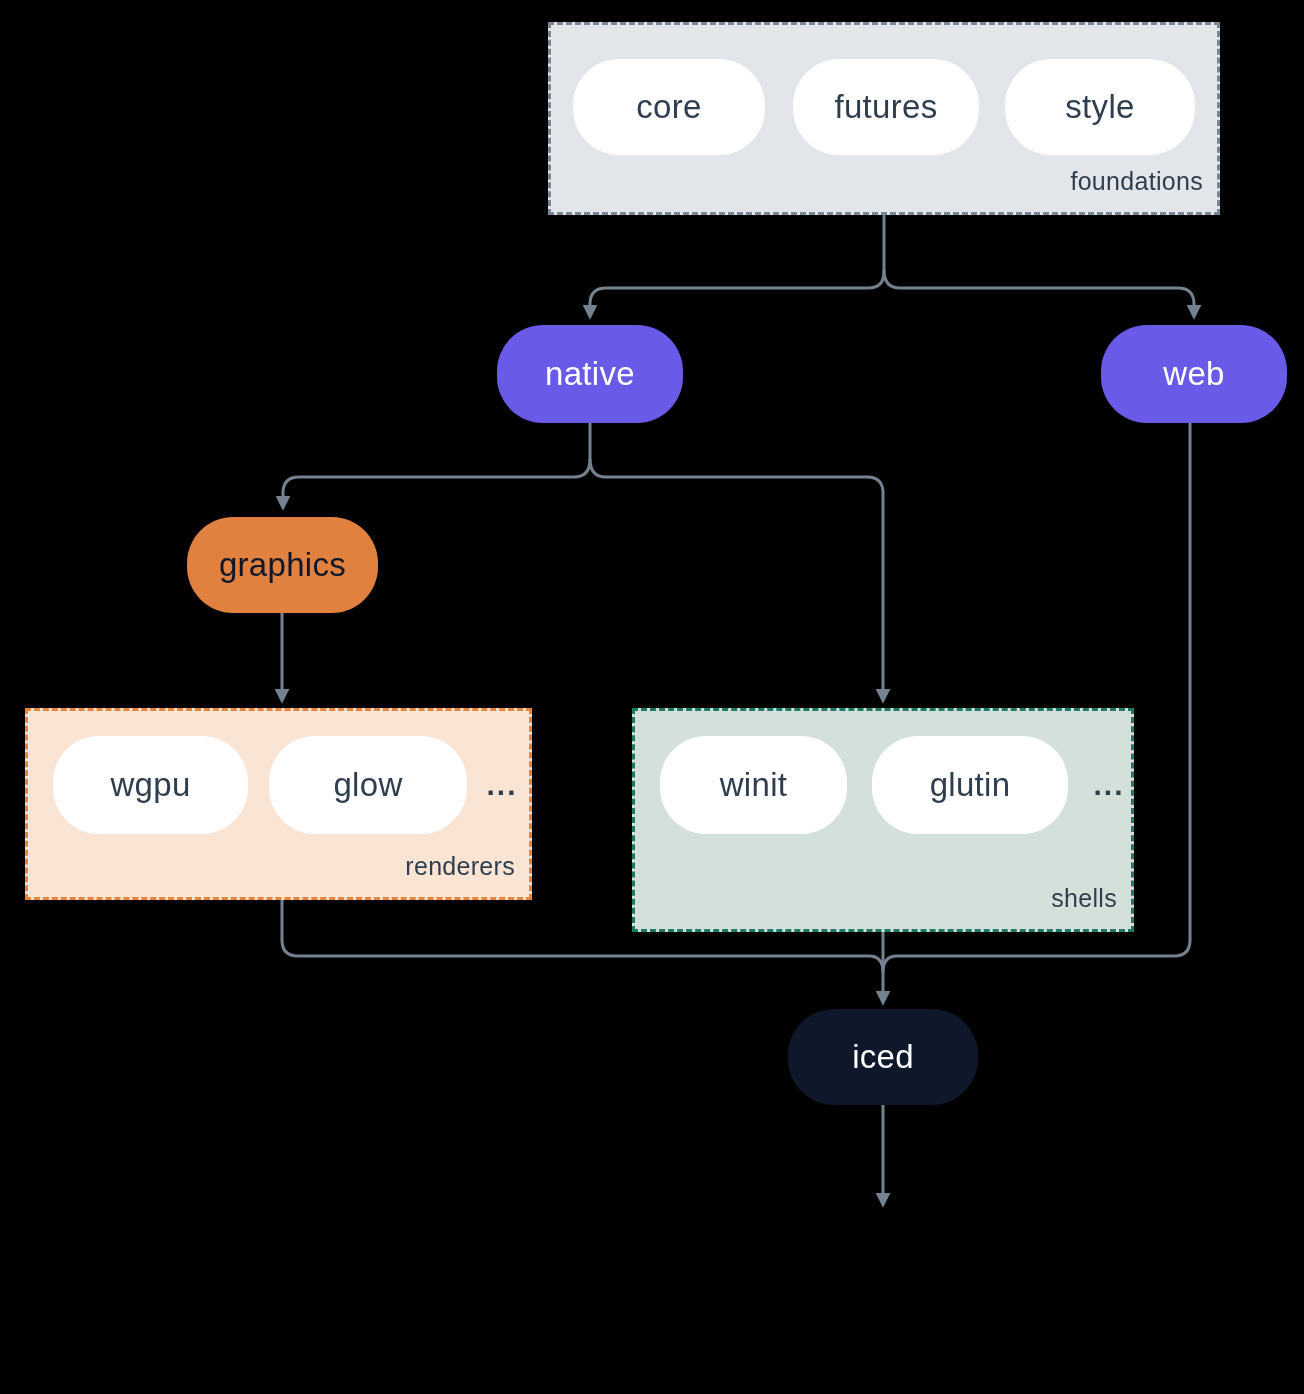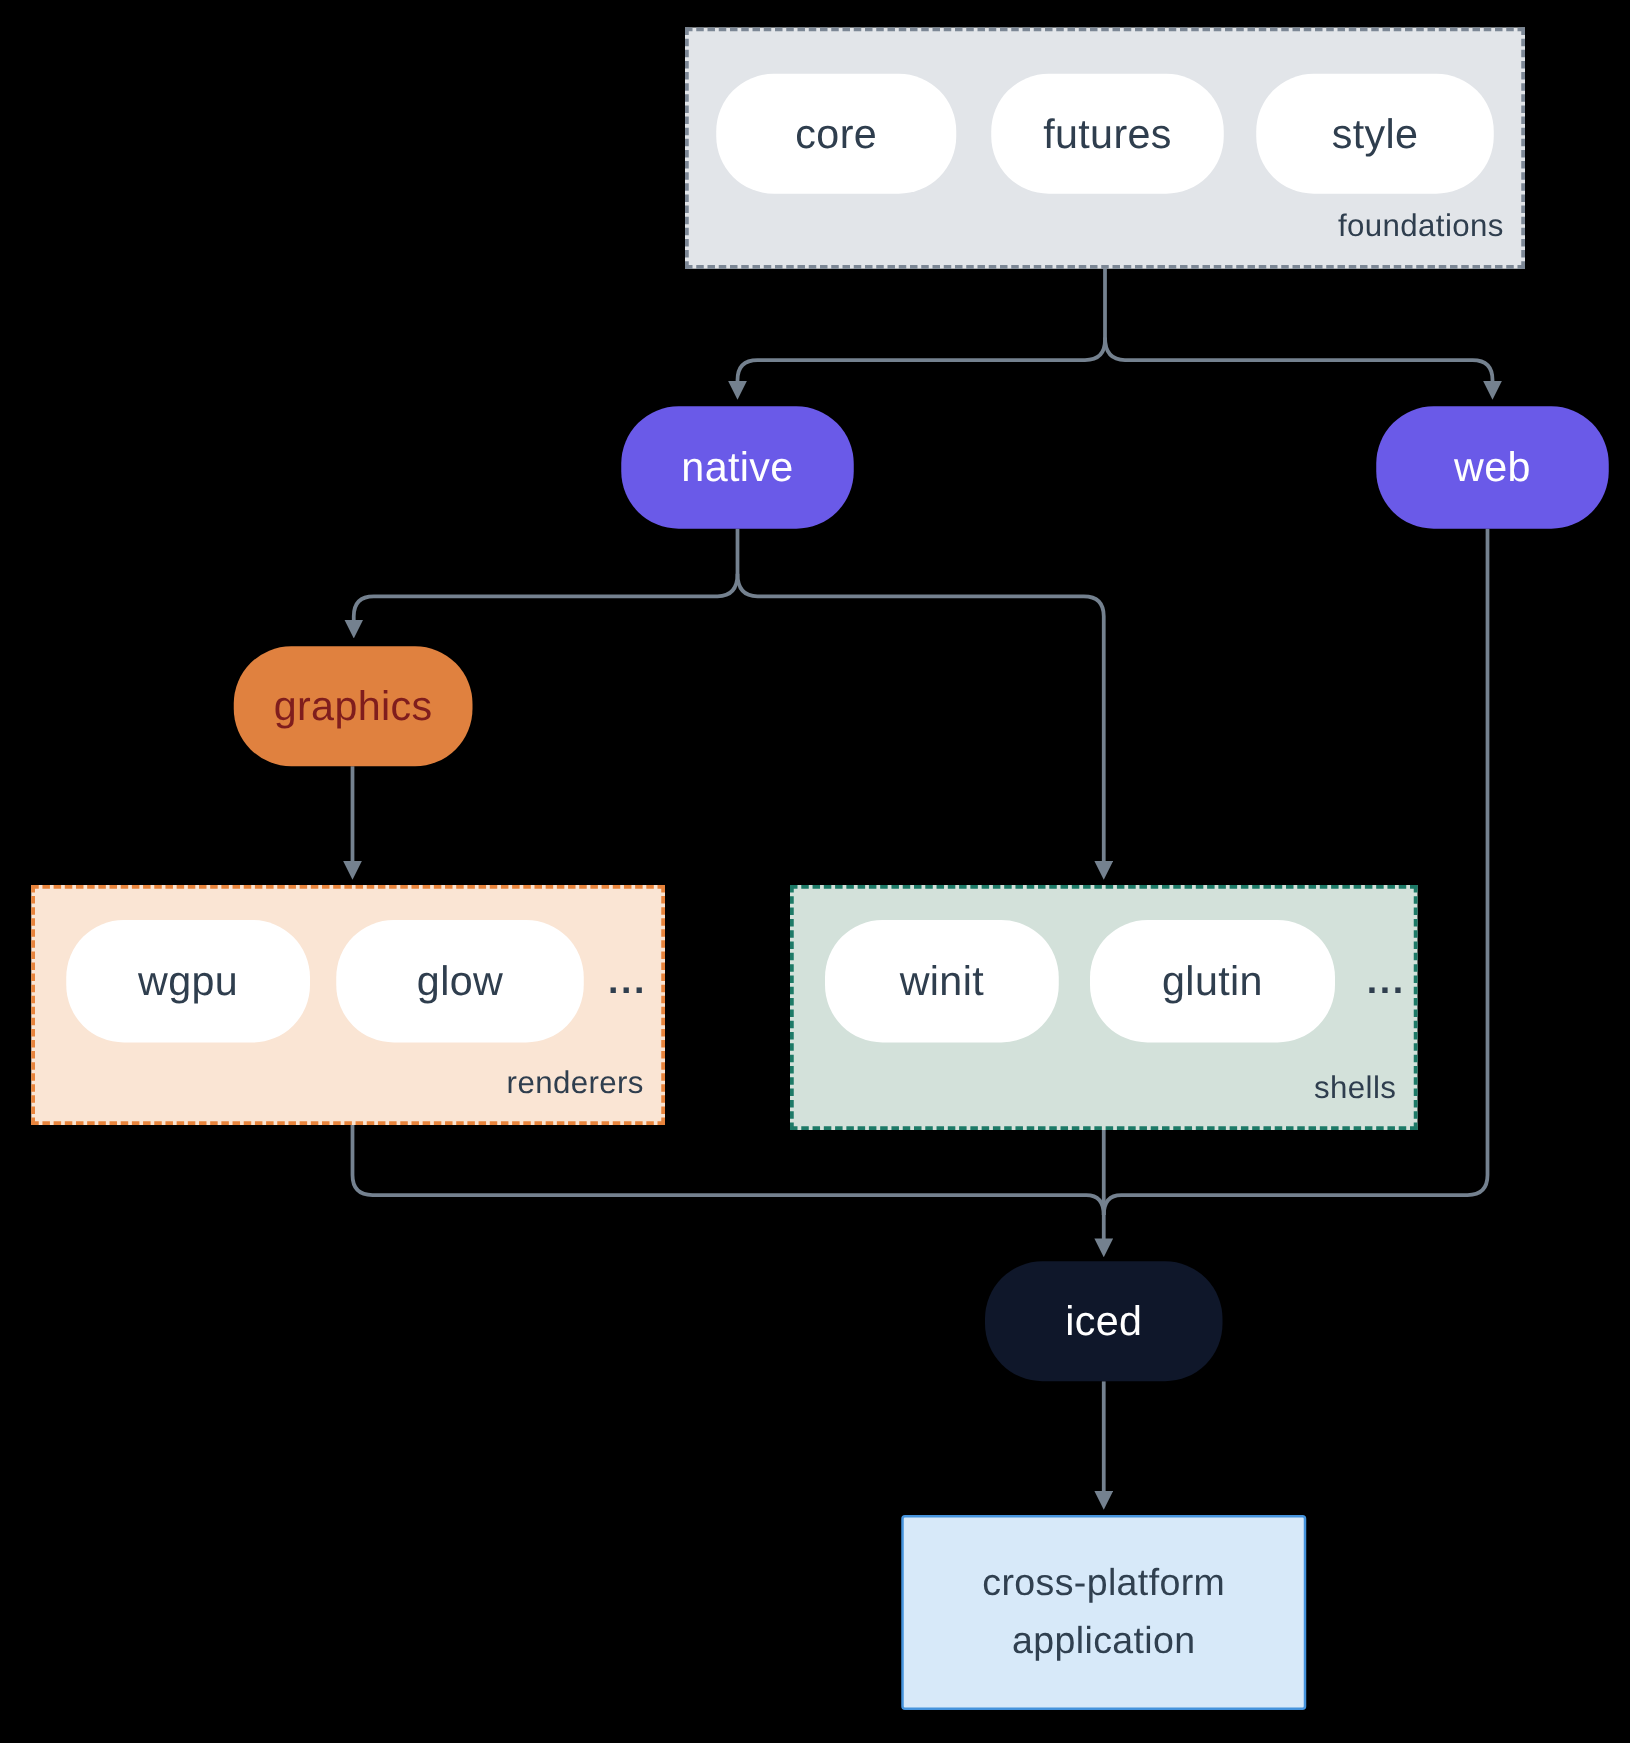--- a/index.html
+++ b/index.html
@@ -26,21 +26,21 @@
     left: 548px; top: 22px; width: 672px; height: 193px;
     background: #e2e5e9;
     border: 3px dashed #7c8795;
   }
   .group-renderers {
     left: 25px; top: 708px; width: 507px; height: 192px;
     background: #fae5d4;
     border: 3px dashed #e8843c;
   }
   .group-shells {
-    left: 632px; top: 708px; width: 502px; height: 196px;
+    left: 632px; top: 708px; width: 502px; height: 224px;
     background: #d3e1da;
     border: 3px dashed #1d7a67;
   }
   .group-label {
     position: absolute;
     right: 14px; bottom: 16px;
     font-size: 25px;
     color: #2f3e4e;
     letter-spacing: 0.3px;
   }
@@ -50,21 +50,21 @@
     position: absolute;
     display: flex;
     align-items: center;
     justify-content: center;
     border-radius: 46px;
     font-size: 33px;
     letter-spacing: 0.3px;
   }
   .pill-white { background: #ffffff; color: #2f3e4e; }
   .pill-purple { background: #6a5ae8; color: #ffffff; }
-  .pill-orange { background: #e0813f; color: #7f1d1d; }
+  .pill-orange { background: #e0813f; color: #0f172a; }
   .pill-blue  { background: #0f172a; color: #ffffff; text-align: center; }
 
   
   .p-core    { left: 22px;  top: 34px; width: 192px; height: 96px; }
   .p-futures { left: 242px; top: 34px; width: 186px; height: 96px; }
   .p-style   { left: 454px; top: 34px; width: 190px; height: 96px; }
 
   
   .p-wgpu { left: 25px;  top: 25px; width: 195px; height: 98px; }
   .p-glow { left: 241px; top: 25px; width: 198px; height: 98px; }
@@ -174,18 +174,14 @@
       <span>glutin</span>
     </div>
     <div class="ellipsis">...</div>
     <div class="group-label">shells</div>
   </section>
 
   <div class="pill pill-blue n-iced">
     <span>iced</span>
   </div>
 
-  <div class="app-box">
-    <span>cross-platform</span>
-    <span>application</span>
-  </div>
 
 </div>
 
 </body></html>

